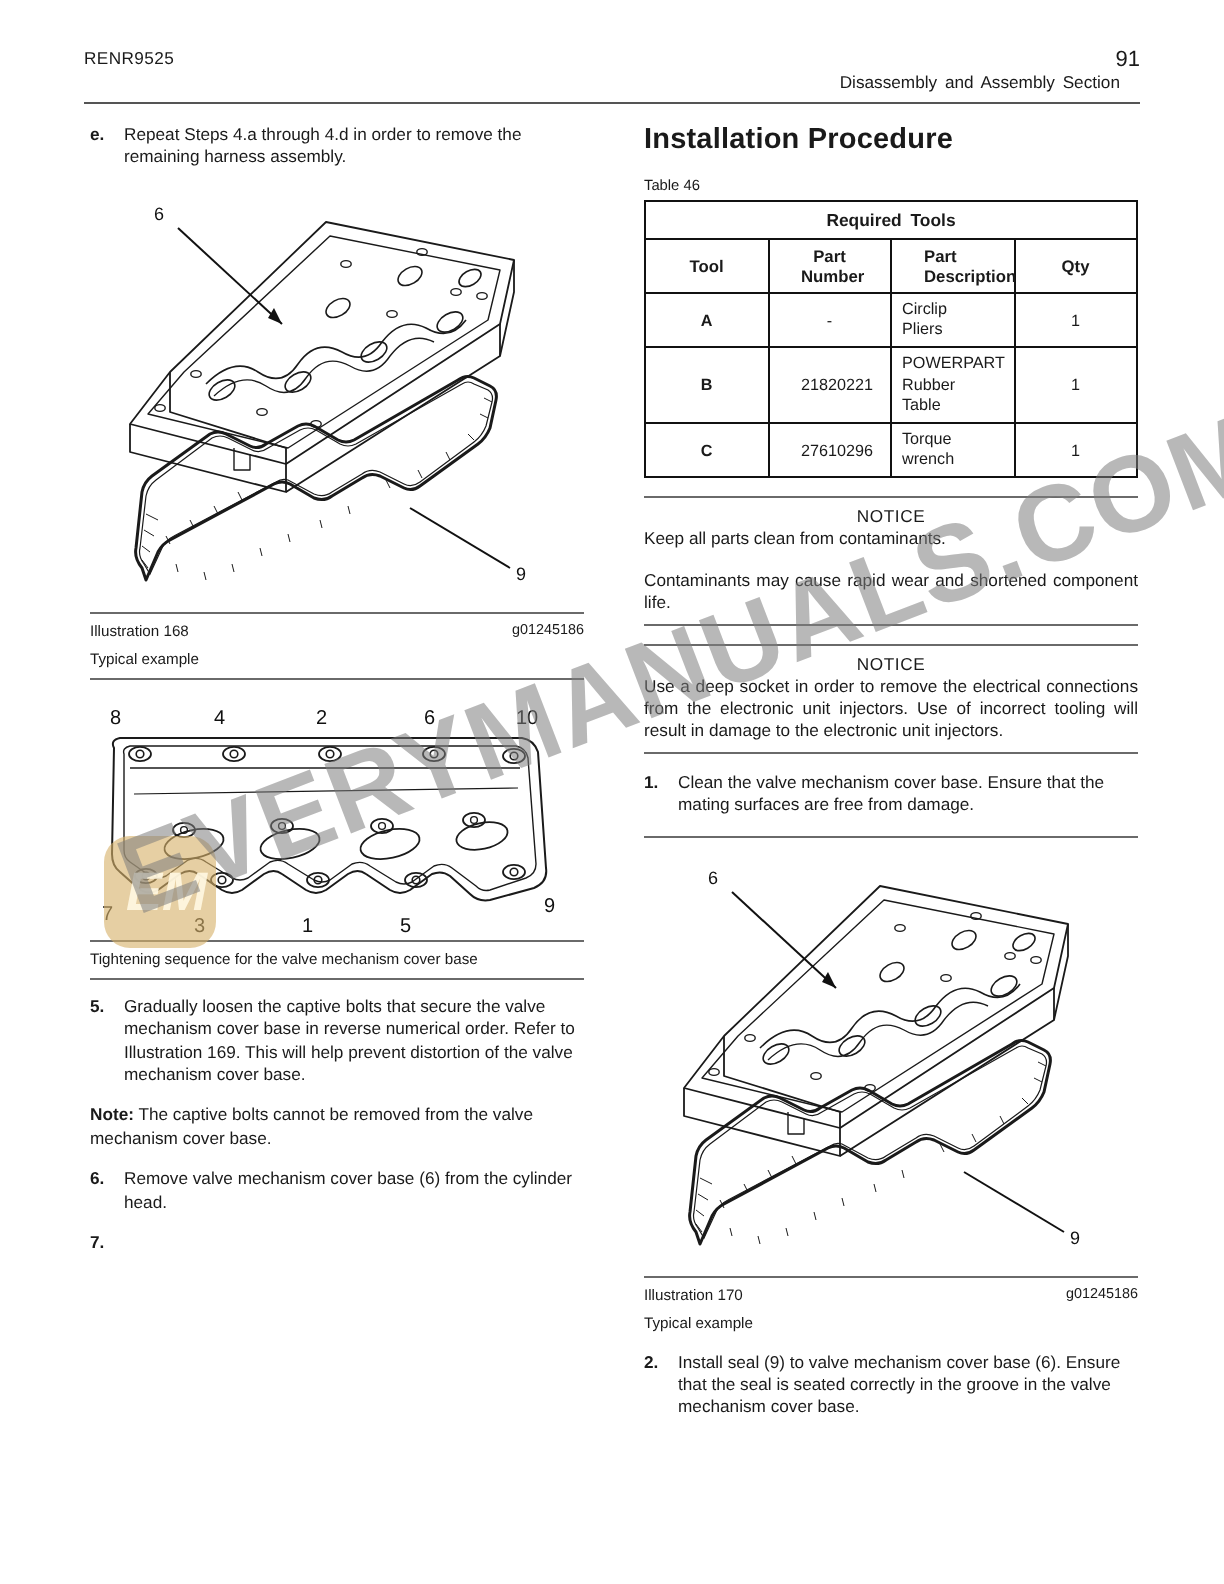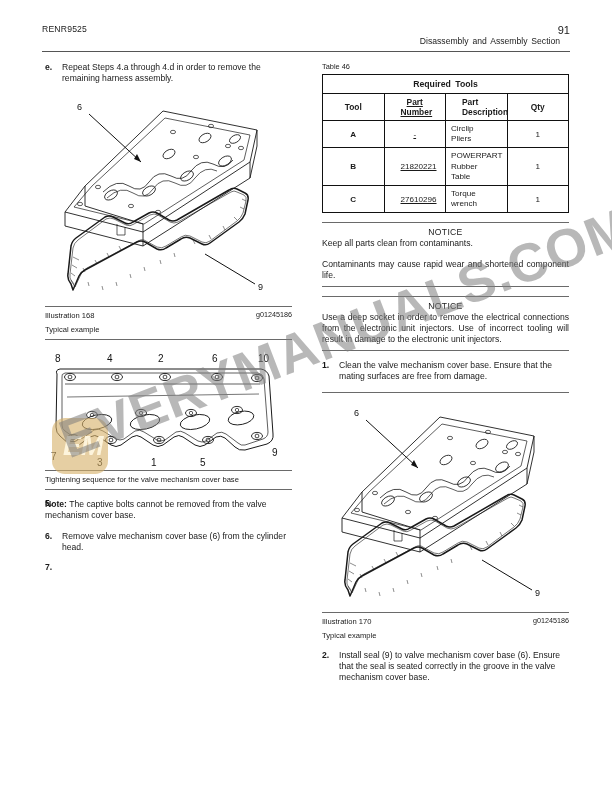--- a/index.html
+++ b/index.html
@@ -170,21 +170,21 @@
     padding: 4px 0 !important;
     word-spacing: 2px;
   }
   .t-head {
     text-align: left;
     font-weight: bold;
     font-size: 8.4px;
     line-height: 10px;
   }
   .c-tool  { width: 30px;  text-align: center; font-weight: bold; }
-  .c-part  { width: 56px;  text-align: center; text-decoration: underline; }
+  .c-part  { width: 56px;  text-align: center; }
   .c-desc  { text-align: left; padding-left: 5px !important; line-height: 10.2px; }
   .c-qty   { width: 26px;  text-align: center; }
 
   
   .notice-block { margin: 9px 0; }
   .notice-rule {
     border-bottom: 0.9px solid #6a6a6a;
     height: 0;
   }
   .notice-word {
@@ -459,38 +459,40 @@
           </g>
         </svg>
       </div>
       <div class="fig-rule-top"></div>
       <div class="fig-sub">Tightening sequence for the valve mechanism cover base</div>
       <div class="fig-rule-bot"></div>
     </div>
 
     <div class="step" style="margin-top:8px;">
       <span class="num">5.</span>
+      <span>Gradually loosen the captive bolts that secure the valve mechanism cover base in reverse numerical order. Refer to Illustration 169. This will help prevent distortion of the valve mechanism cover base.</span>
     </div>
 
     <div class="para">
       <b>Note:</b><span> The captive bolts cannot be removed from the valve mechanism cover base.</span>
     </div>
 
     <div class="step">
       <span class="num">6.</span>
       <span>Remove valve mechanism cover base (6) from the cylinder head.</span>
     </div>
 
     <div class="step">
       <span class="num">7.</span>
     </div>
   </div>
 
   <div class="col col-right">
 
+    <div class="sec-heading">Installation Procedure</div>
 
     <div class="table-label">Table 46</div>
 
     <table class="req-tools">
       <tbody>
         <tr>
           <td class="t-title" colspan="4">Required Tools</td>
         </tr>
         <tr>
           <td class="t-head c-tool">Tool</td>

